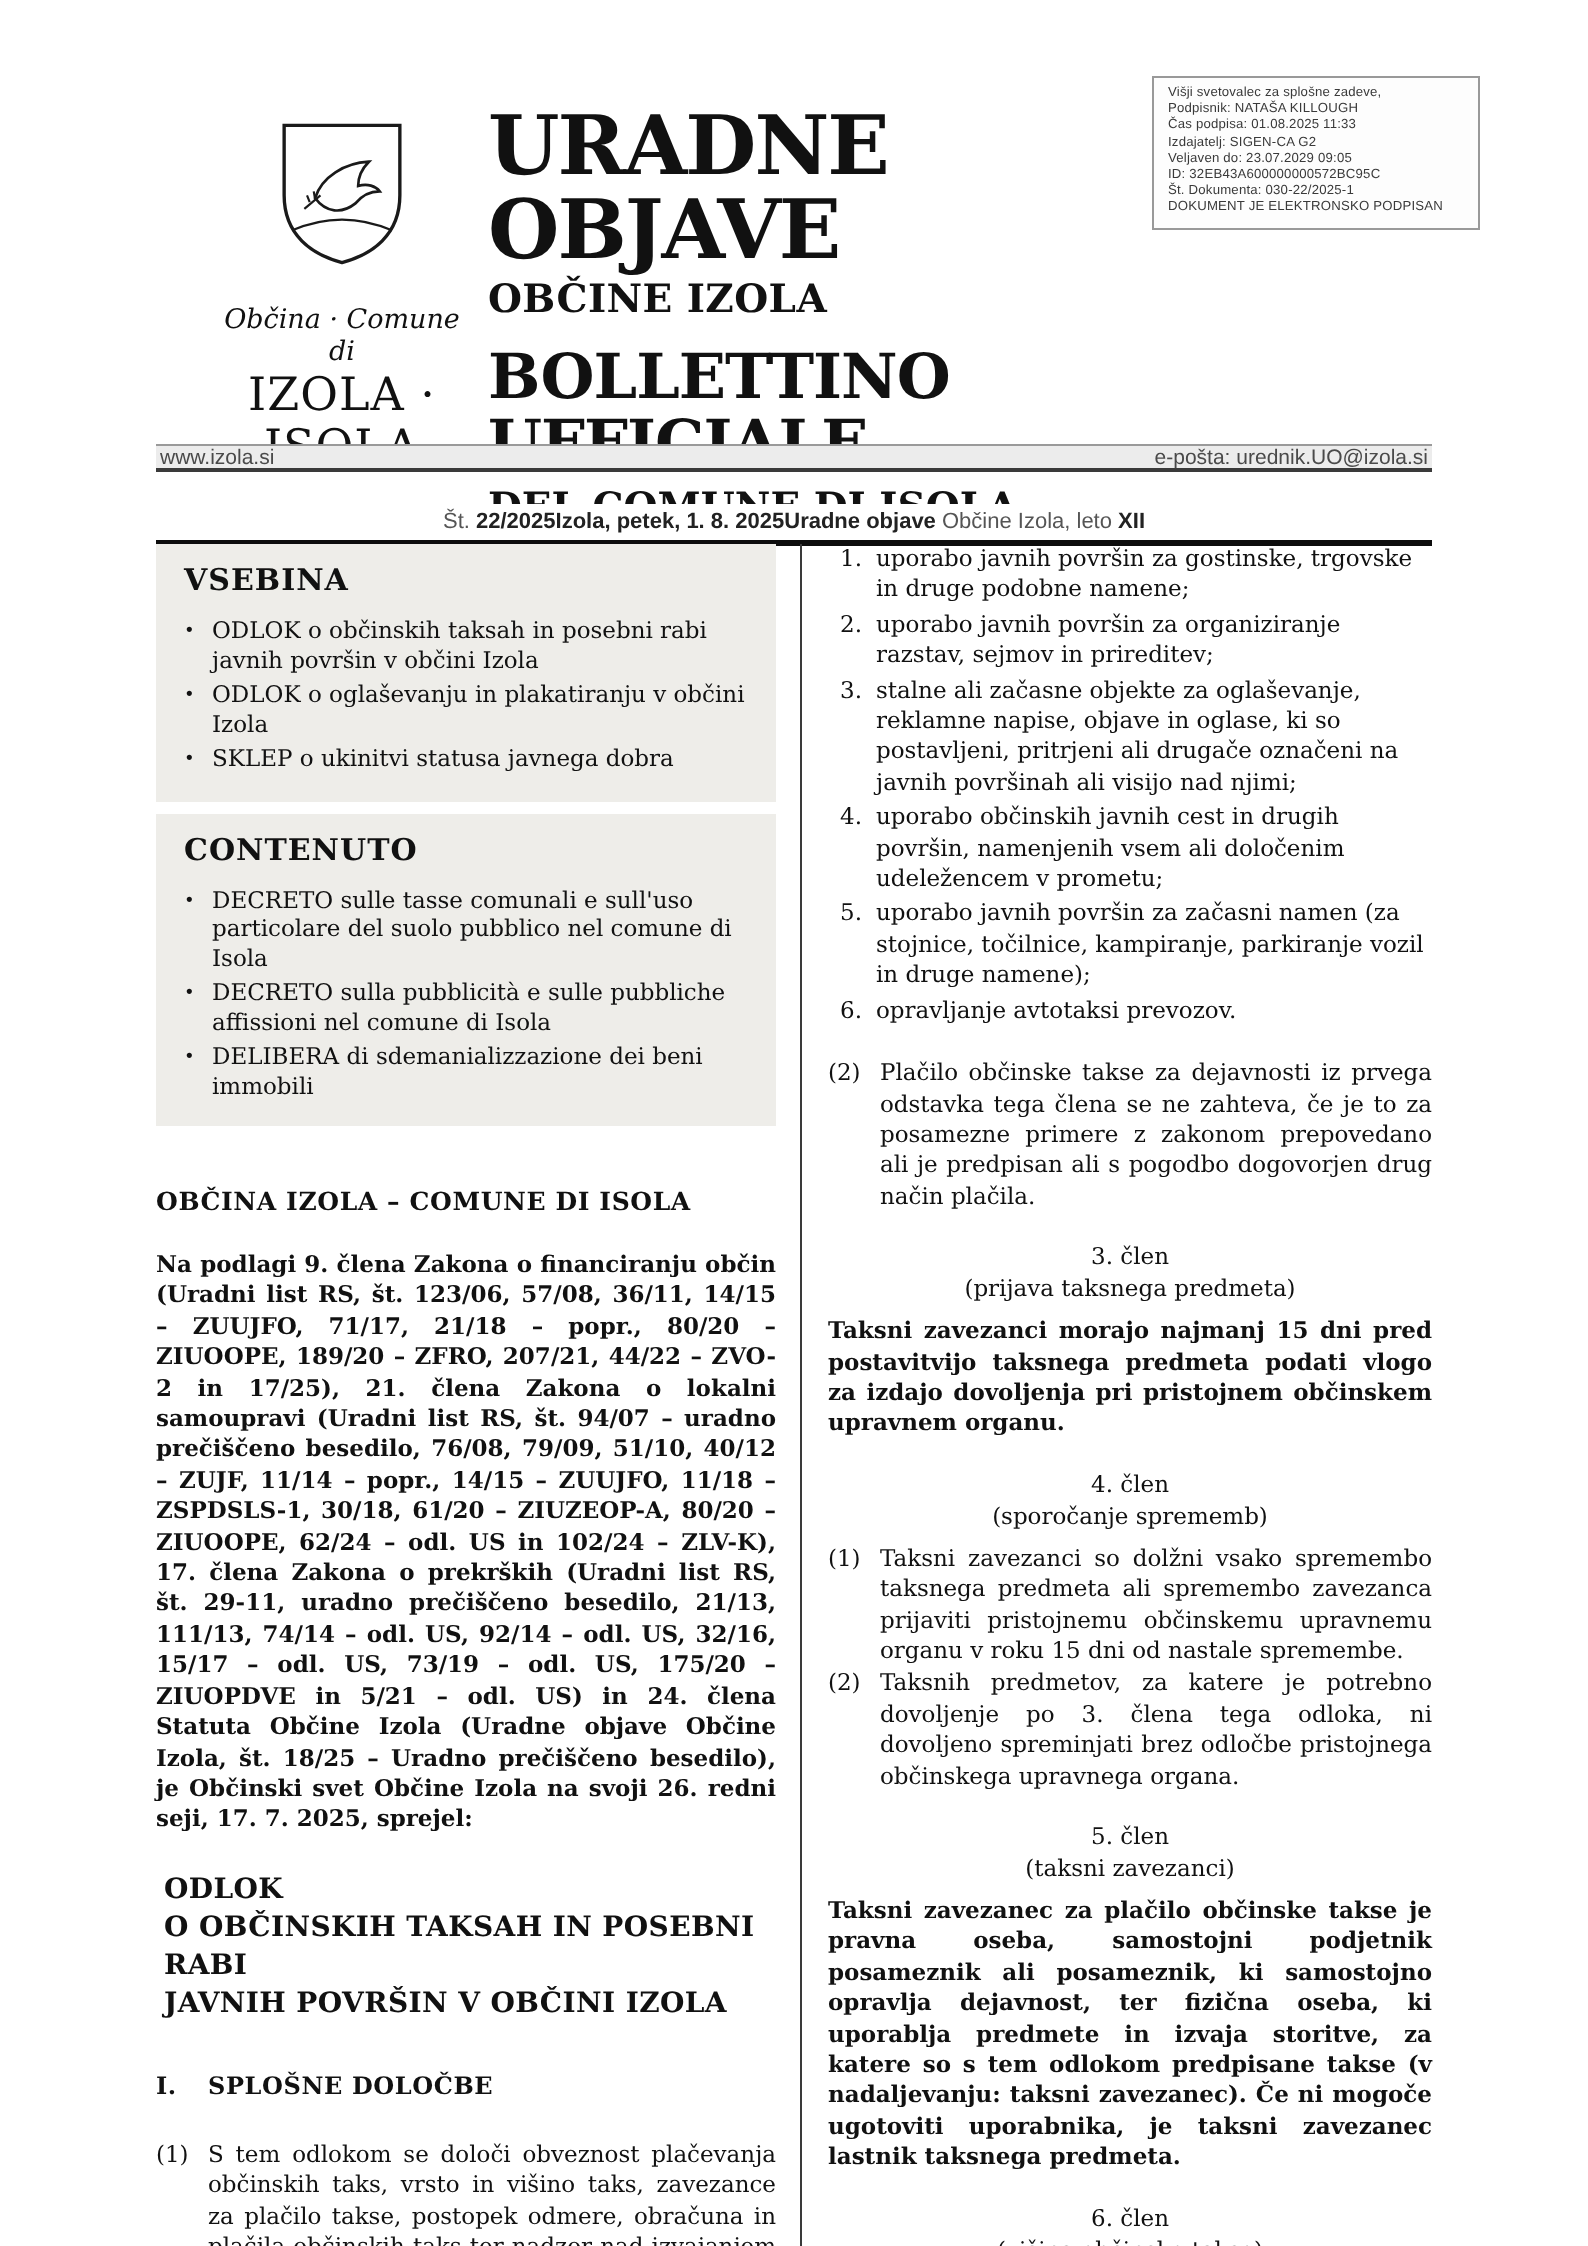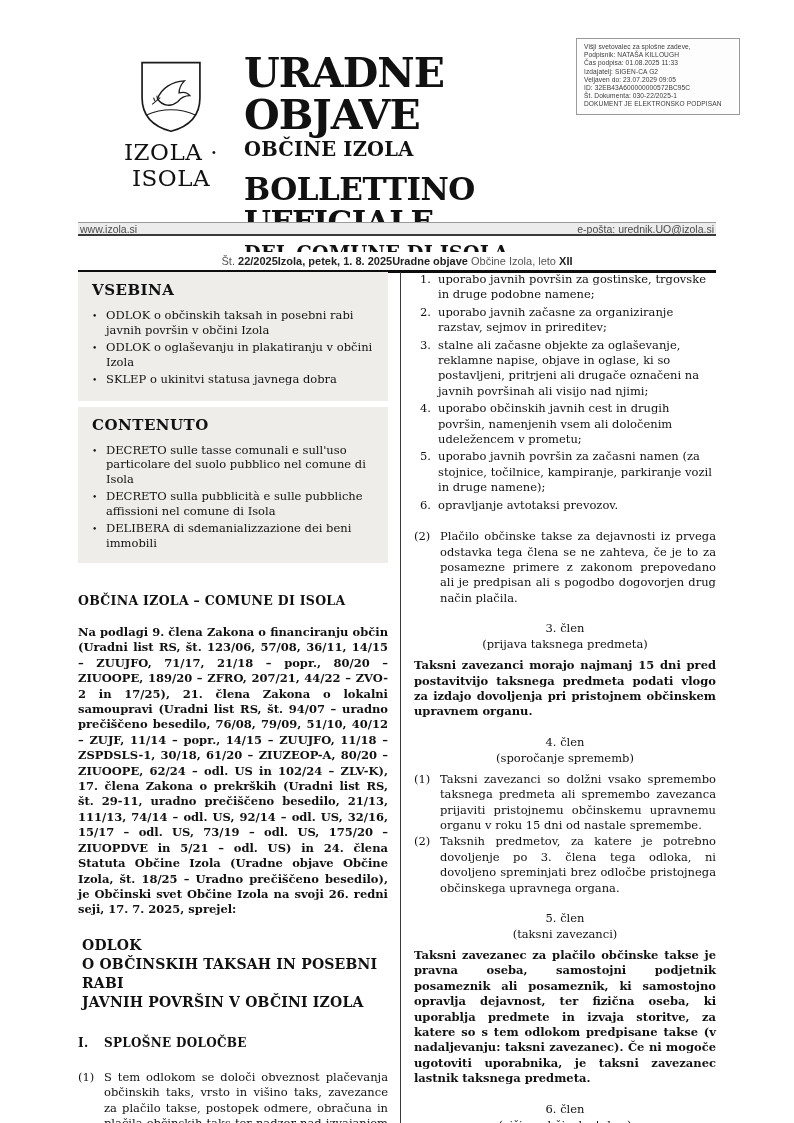--- a/index.html
+++ b/index.html
@@ -82,20 +82,21 @@
   </div>
 
   <div class="masthead">
     <div class="logo-block">
       <svg class="logo-shield" viewBox="0 0 100 110">
         <path d="M7 4 H93 V56 C93 86 72 100 50 106 C28 100 7 86 7 56 Z" fill="#ffffff" stroke="#1a1a1a" stroke-width="2.5"></path>
         <path d="M30 58 C35 42 52 32 70 31 C64 37 62 43 62 49 C69 47 75 49 78 53 C70 53 64 57 60 62 C50 70 38 69 30 58 Z" fill="#ffffff" stroke="#1a1a1a" stroke-width="2"></path>
         <path d="M34 56 L22 66 M26 61 L24 56 M30 59 L29 53" fill="none" stroke="#1a1a1a" stroke-width="1.6"></path>
         <path d="M13 82 Q50 66 87 82" fill="none" stroke="#1a1a1a" stroke-width="1.6"></path>
       </svg>
+      <div class="logo-caption">Občina · Comune di</div>
       <div class="logo-name">IZOLA · ISOLA</div>
     </div>
     <div class="titles">
       <div class="t-sl">URADNE OBJAVE</div>
       <div class="s-sl">OBČINE IZOLA</div>
       <div class="t-it">BOLLETTINO UFFICIALE</div>
       <div class="s-it">DEL COMUNE DI ISOLA</div>
     </div>
   </div>
 
@@ -172,21 +173,21 @@
     </div>
 
     <div class="col-right">
 
       <div class="tax-item">
         <span class="m">1.</span>
         <span class="t">uporabo javnih površin za gostinske, trgovske in druge podobne namene;</span>
       </div>
       <div class="tax-item">
         <span class="m">2.</span>
-        <span class="t">uporabo javnih začasne za organiziranje razstav, sejmov in prireditev;</span>
+        <span class="t">uporabo javnih površin za organiziranje razstav, sejmov in prireditev;</span>
       </div>
       <div class="tax-item">
         <span class="m">3.</span>
         <span class="t">stalne ali začasne objekte za oglaševanje, reklamne napise, objave in oglase, ki so postavljeni, pritrjeni ali drugače označeni na javnih površinah ali visijo nad njimi;</span>
       </div>
       <div class="tax-item">
         <span class="m">4.</span>
         <span class="t">uporabo občinskih javnih cest in drugih površin, namenjenih vsem ali določenim udeležencem v prometu;</span>
       </div>
       <div class="tax-item">

